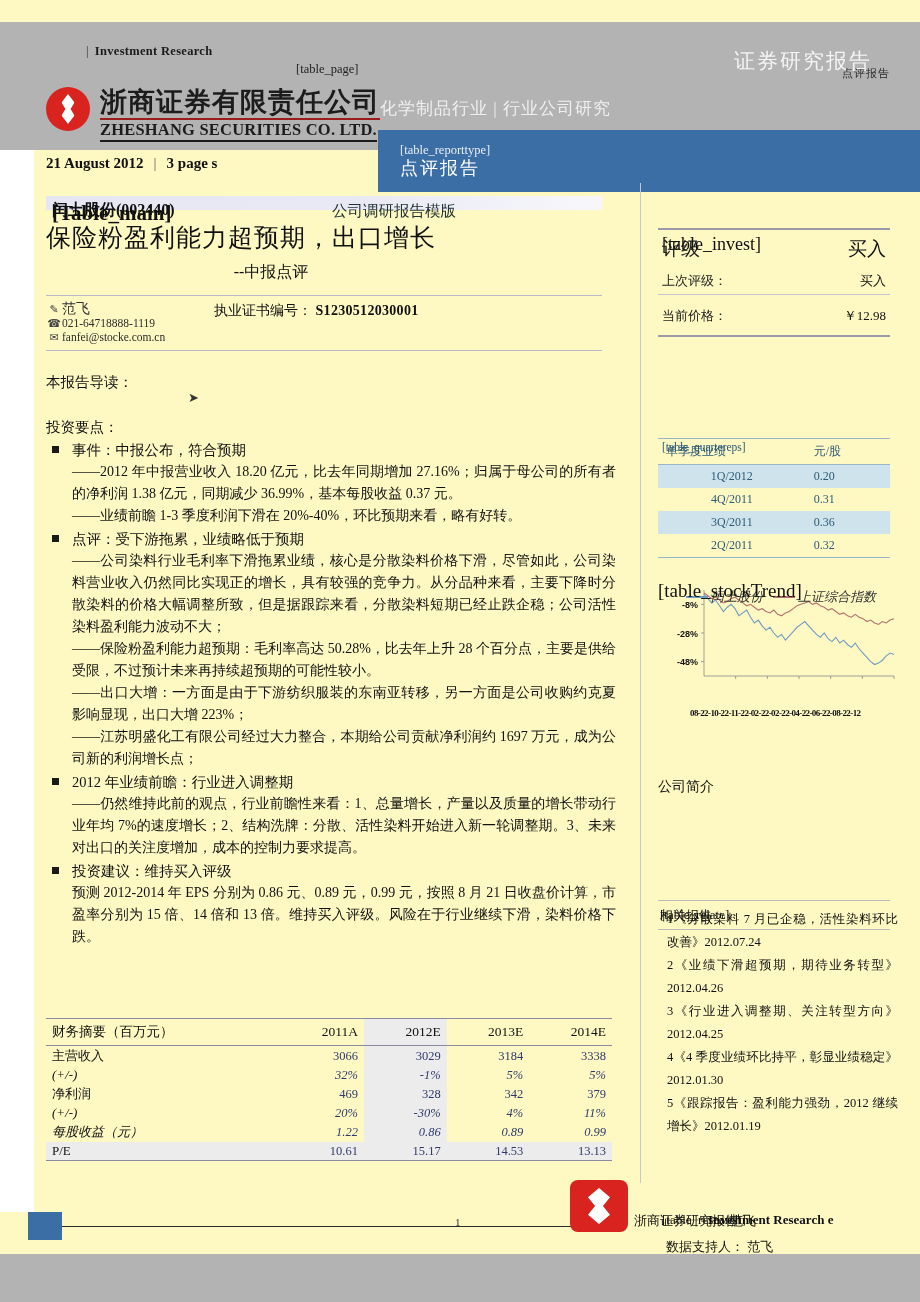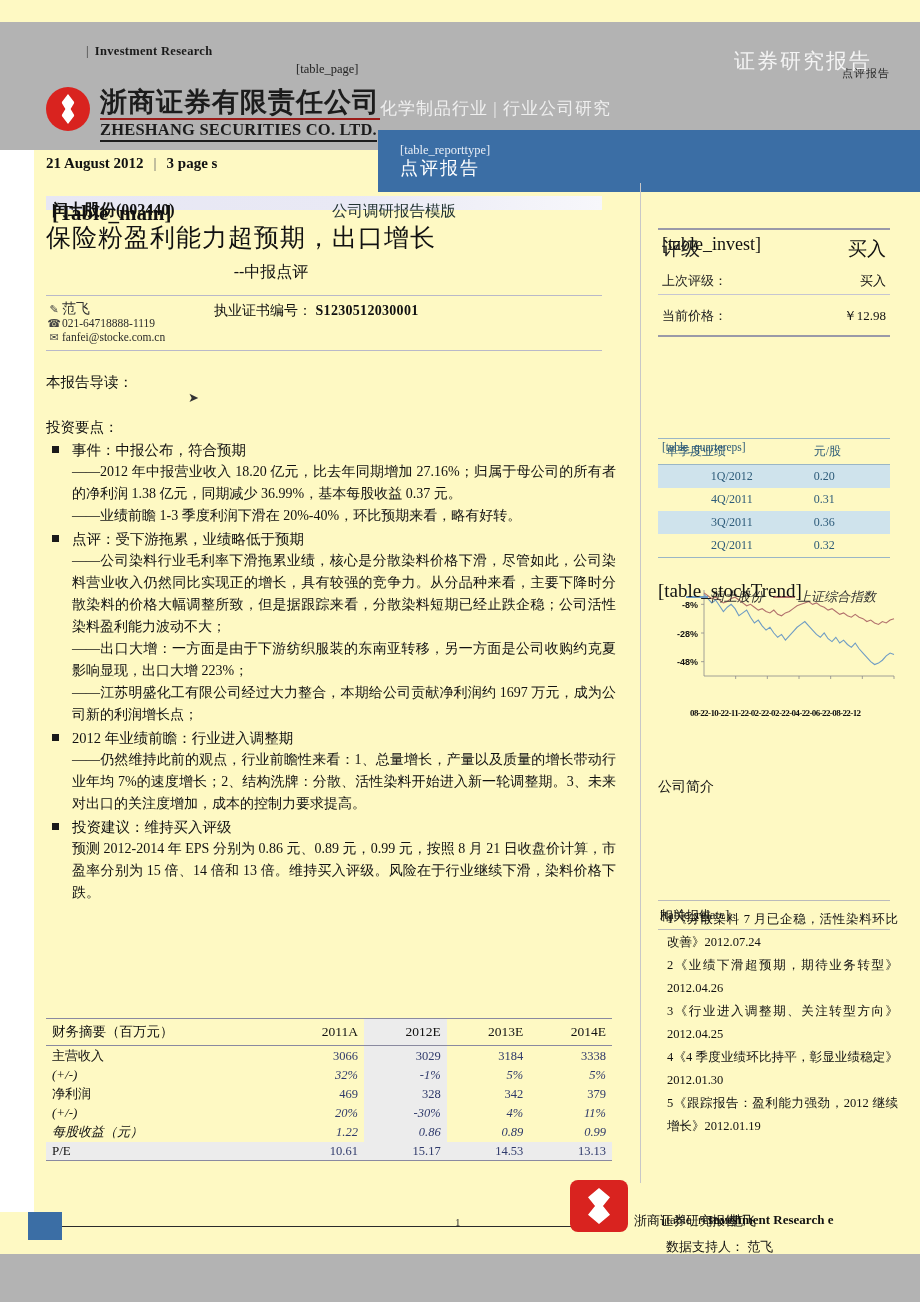--- a/index.html
+++ b/index.html
@@ -293,20 +293,21 @@
     <div class="points-title">投资要点：</div>
     <ul class="points">
       <li>
         <div class="pt-head">事件：中报公布，符合预期</div>
         <div class="pt-body">——2012 年中报营业收入 18.20 亿元，比去年同期增加 27.16%；归属于母公司的所有者的净利润 1.38 亿元，同期减少 36.99%，基本每股收益 0.37 元。</div>
         <div class="pt-body">——业绩前瞻 1-3 季度利润下滑在 20%-40%，环比预期来看，略有好转。</div>
       </li>
       <li>
         <div class="pt-head">点评：受下游拖累，业绩略低于预期</div>
         <div class="pt-body">——公司染料行业毛利率下滑拖累业绩，核心是分散染料价格下滑，尽管如此，公司染料营业收入仍然同比实现正的增长，具有较强的竞争力。从分品种来看，主要下降时分散染料的价格大幅调整所致，但是据跟踪来看，分散染料短期已经止跌企稳；公司活性染料盈利能力波动不大；</div>
+        <div class="pt-body">——保险粉盈利能力超预期：毛利率高达 50.28%，比去年上升 28 个百分点，主要是供给受限，不过预计未来再持续超预期的可能性较小。</div>
         <div class="pt-body">——出口大增：一方面是由于下游纺织服装的东南亚转移，另一方面是公司收购约克夏影响显现，出口大增 223%；</div>
         <div class="pt-body">——江苏明盛化工有限公司经过大力整合，本期给公司贡献净利润约 1697 万元，成为公司新的利润增长点；</div>
       </li>
       <li>
         <div class="pt-head">2012 年业绩前瞻：行业进入调整期</div>
         <div class="pt-body">——仍然维持此前的观点，行业前瞻性来看：1、总量增长，产量以及质量的增长带动行业年均 7%的速度增长；2、结构洗牌：分散、活性染料开始进入新一轮调整期。3、未来对出口的关注度增加，成本的控制力要求提高。</div>
       </li>
       <li>
         <div class="pt-head">投资建议：维持买入评级</div>
         <div class="pt-body noind">预测 2012-2014 年 EPS 分别为 0.86 元、0.89 元，0.99 元，按照 8 月 21 日收盘价计算，市盈率分别为 15 倍、14 倍和 13 倍。维持买入评级。风险在于行业继续下滑，染料价格下跌。</div>

